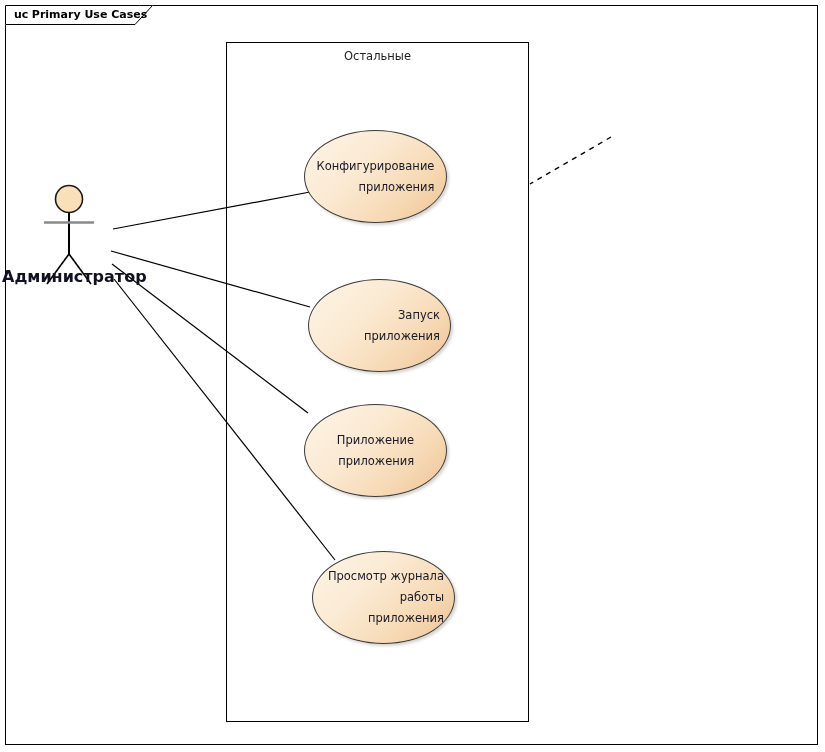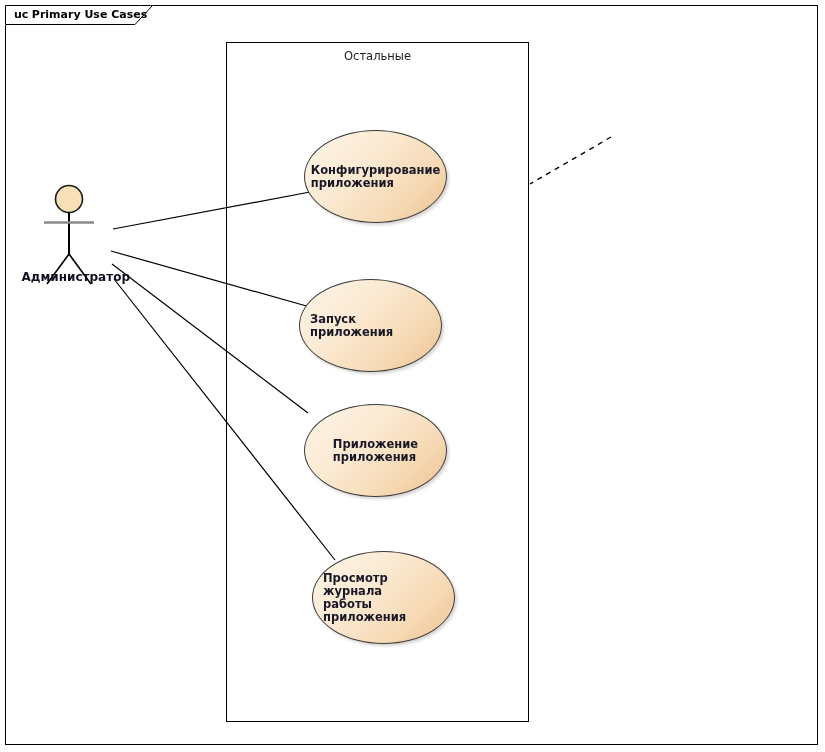--- a/index.html
+++ b/index.html
@@ -95,46 +95,46 @@
     left: 20px;
     top: 178px;
     width: 110px;
     height: 112px;
   }
   .actor-label {
     position: absolute;
     left: 2px;
     top: 270px;
     width: 128px;
-    text-align: right;
-    font-size: 12px;
+    text-align: center;
+    font-size: 16px;
     font-weight: bold;
     color: #111122;
     white-space: nowrap;
     line-height: 14px;
   }
 
   
   .usecase {
     position: absolute;
     border: 1px solid #3a3a3a;
     border-radius: 50%;
     background: linear-gradient(135deg, #fdf4e6 0%, #fbead3 38%, #f6d9b4 72%, #eec191 100%);
     box-shadow: 2px 2px 3px rgba(120,110,100,0.30);
     display: flex;
     align-items: center;
     justify-content: center;
     box-sizing: border-box;
   }
   .usecase-label {
     font-size: 11.5px;
-    font-weight: bold;
+    font-weight: normal;
     color: #171726;
-    text-align: left;
-    line-height: 13px;
+    text-align: right;
+    line-height: 21px;
     padding: 0 10px;
     white-space: pre-line;
   }
 
   
   .note {
     position: absolute;
     left: 612px;
     top: 46px;
     width: 188px;
@@ -200,21 +200,21 @@
       <line x1="49" y1="76" x2="71" y2="106" stroke="#000000" stroke-width="1.6"></line>
     </svg>
   </div>
   <div class="actor-label">Администратор</div>
 
   <div class="usecase" style="left:304px; top:130px; width:143px; height:93px;">
     <span class="usecase-label">Конфигурирование
 приложения</span>
   </div>
 
-  <div class="usecase" style="left:299px; top:279px; width:143px; height:93px;">
+  <div class="usecase" style="left:308px; top:279px; width:143px; height:93px;">
     <span class="usecase-label">Запуск приложения</span>
   </div>
 
   <div class="usecase" style="left:304px; top:404px; width:143px; height:93px;">
     <span class="usecase-label">Приложение
 приложения</span>
   </div>
 
   <div class="usecase" style="left:312px; top:551px; width:143px; height:93px;">
     <span class="usecase-label">Просмотр журнала

